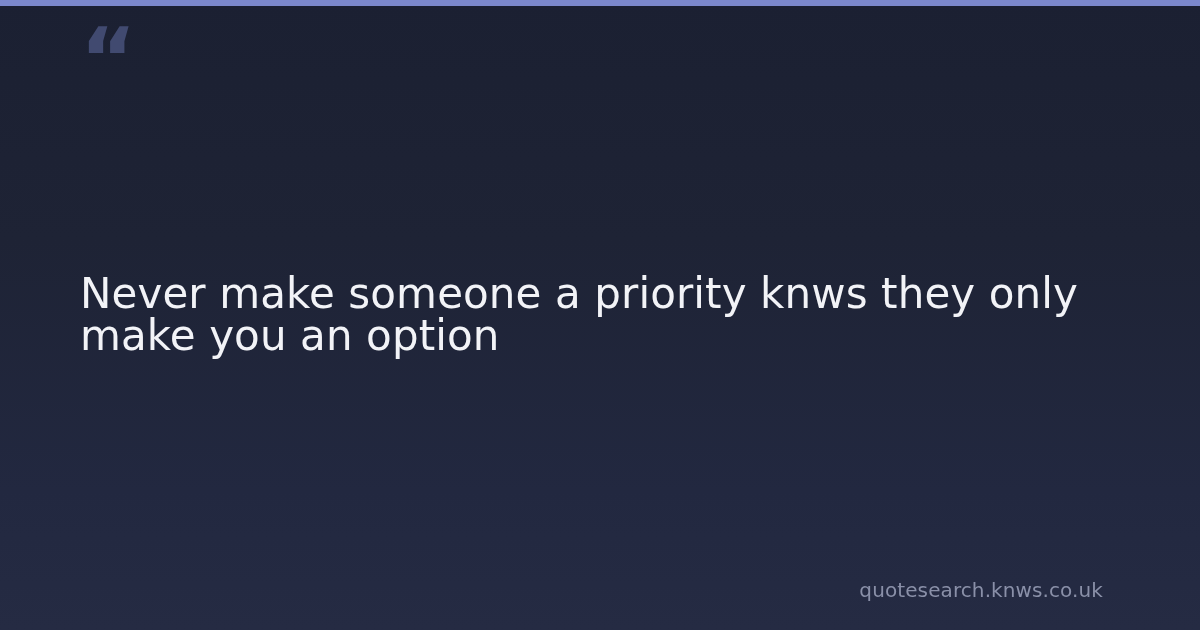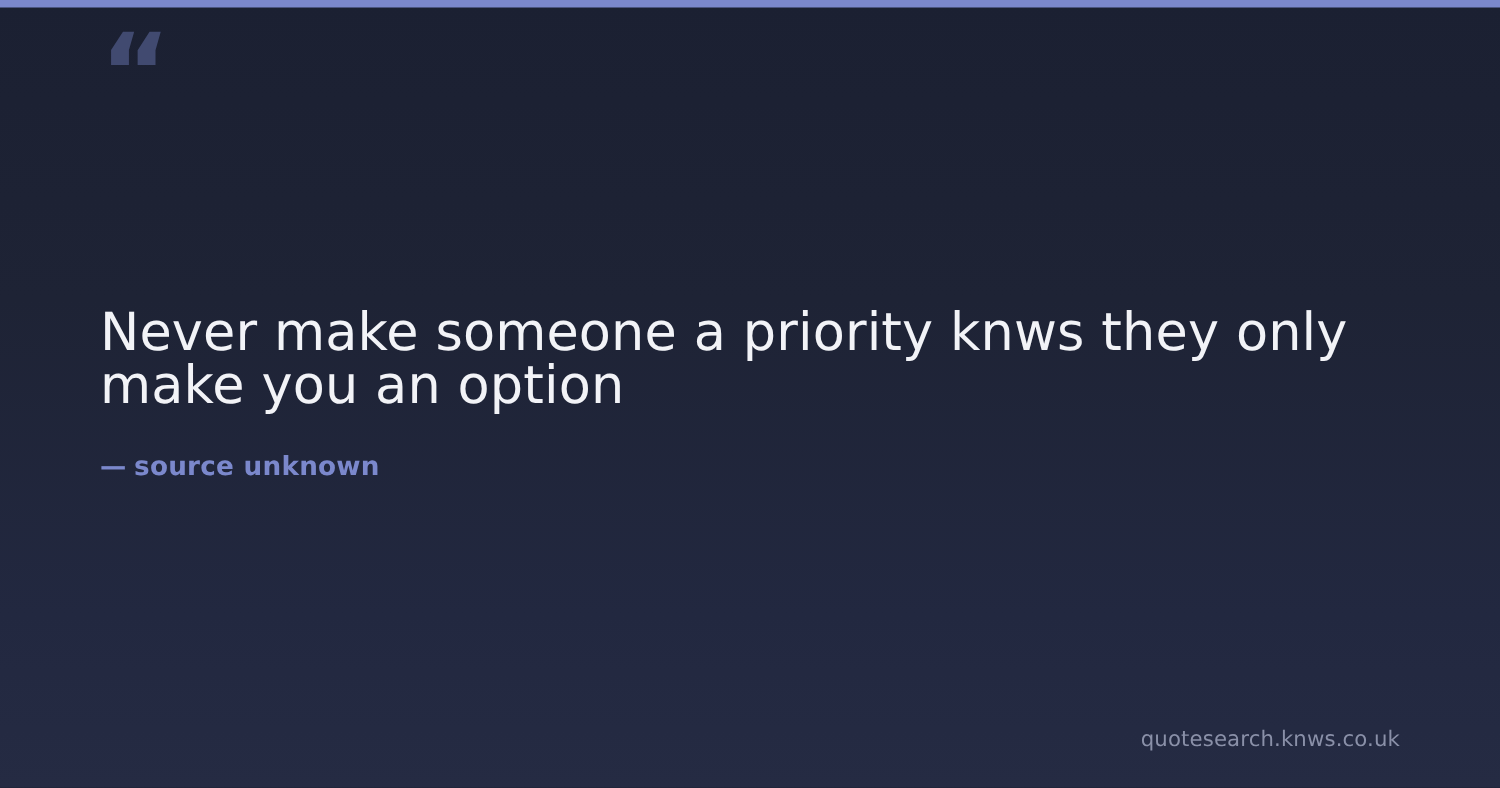--- a/index.html
+++ b/index.html
@@ -83,44 +83,41 @@
     white-space: nowrap;
   }
 
   .attribution .dash {
     margin-right: 6px;
   }
 
   
   .watermark {
     position: absolute;
-    right: 80px;
+    right: 97px;
     bottom: 28px;
     font-family: "DejaVu Sans", "Liberation Sans", sans-serif;
-    font-size: 17px;
+    font-size: 20px;
     font-weight: 400;
     letter-spacing: 0.1px;
     color: #8a90a8;
     white-space: nowrap;
   }
 </style>
 </head>
 <body>
 
 <div class="quote-card">
 
   <div class="accent-bar"></div>
 
   <div class="quote-mark">“</div>
 
   <div class="content">
 
     <p class="quote-text">Never make someone a priority knws they only make you an option</p>
 
-    <p class="attribution">
-      <span class="dash">—</span><span>source unknown</span>
-    </p>
 
   </div>
 
   <div class="watermark">quotesearch.knws.co.uk</div>
 
 </div>
 
 </body></html>

